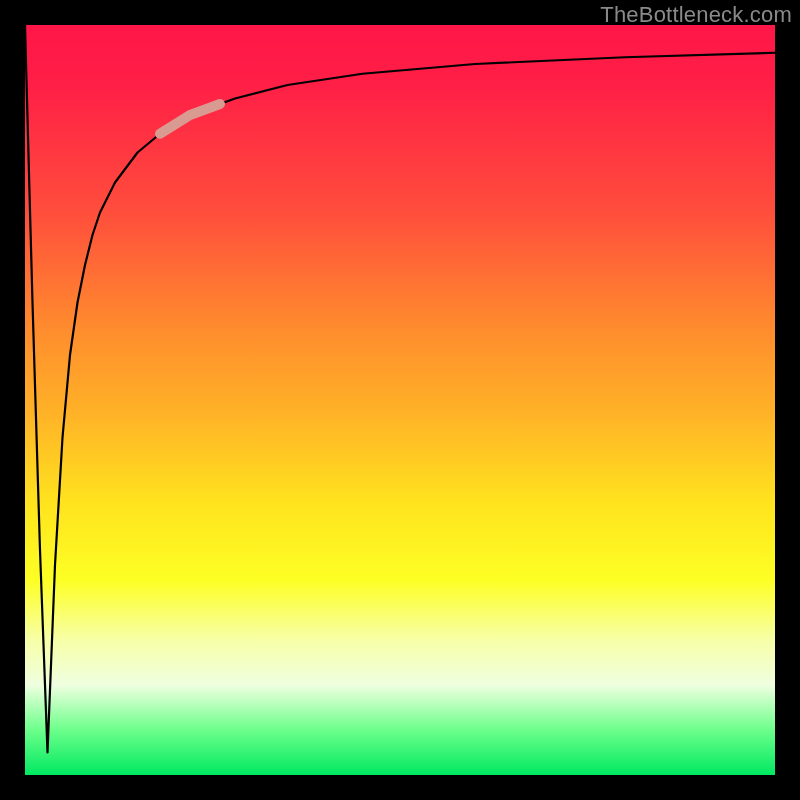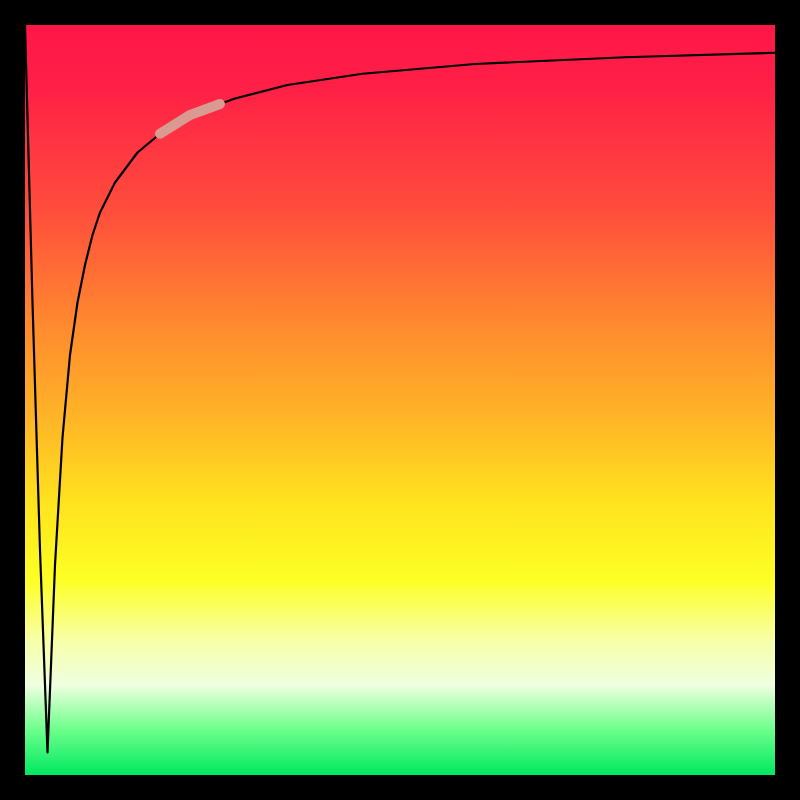--- a/index.html
+++ b/index.html
@@ -82,13 +82,14 @@
   <svg class="curve" viewBox="0 0 750 750" preserveAspectRatio="none">
     <path fill="none" stroke="#000" stroke-width="2.2" stroke-linejoin="round" stroke-linecap="round" d="M0.00 0.00 L7.50 277.50 L15.00 525.00 L22.50 727.50 L30.00 540.00 L37.50 412.50 L45.00 330.00 L52.50 277.50 L60.00 240.00 L67.50 210.00 L75.00 187.50 L90.00 157.50 L112.50 127.50 L135.00 108.75 L165.00 90.00 L210.00 73.50 L262.50 60.00 L337.50 48.75 L450.00 39.00 L600.00 32.25 L750.00 27.75"></path>
     <path fill="none" stroke-width="10" stroke-linecap="round" d="M135.00 108.75 L165.00 90.00 L195.00 79.00" stroke="#d99a92"></path>
   </svg>
 
   <div class="bar top"></div>
   <div class="bar bottom"></div>
   <div class="bar left"></div>
   <div class="bar right"></div>
 
+  <div class="watermark">TheBottleneck.com</div>
 </div>
 
 </body></html>

